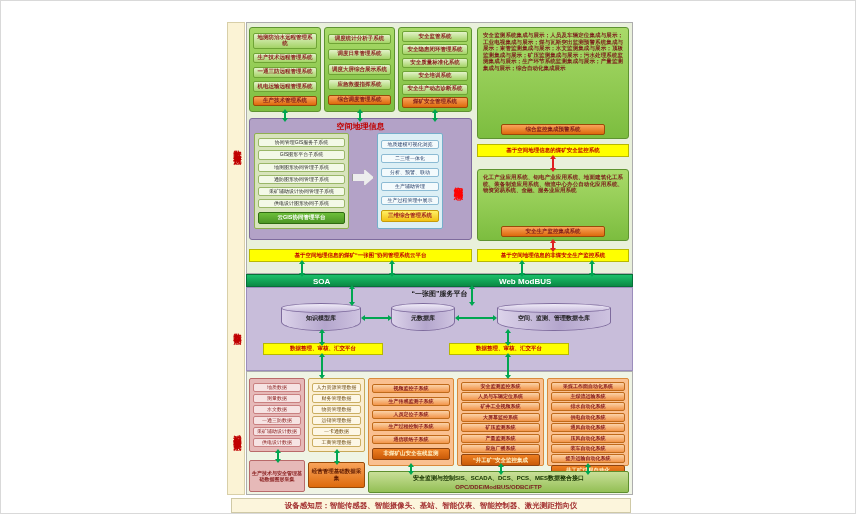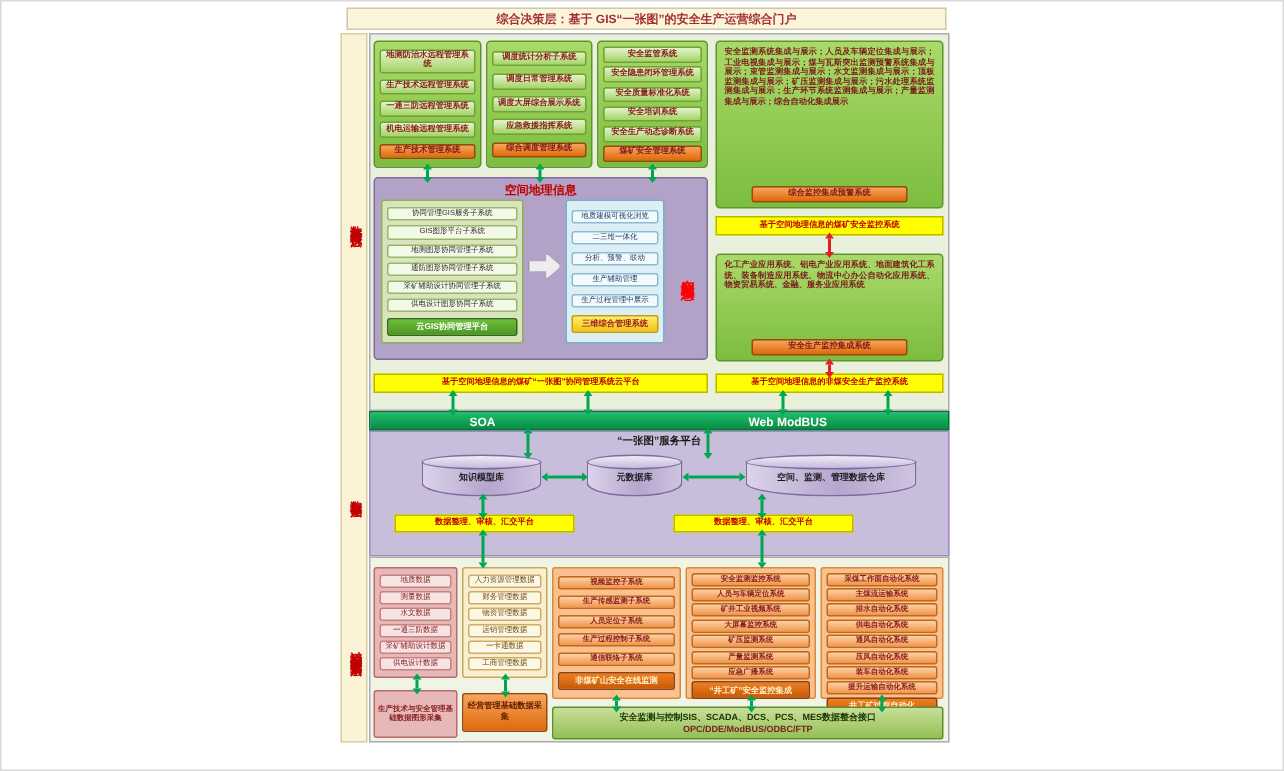--- a/index.html
+++ b/index.html
@@ -90,21 +90,20 @@
   .ha::before { content:""; position:absolute; left:-4px; top:-2px; border-top:3px solid transparent; border-bottom:3px solid transparent; border-right:4px solid #00A651; }
   .ha::after  { content:""; position:absolute; right:-4px; top:-2px; border-top:3px solid transparent; border-bottom:3px solid transparent; border-left:4px solid #00A651; }
   .blockarrow { position:absolute; background:#EDEDED; box-shadow:0 0 0 1px #9a9a9a inset;
                 clip-path:polygon(0 30%,55% 30%,55% 0,100% 50%,55% 100%,55% 70%,0 70%); }
 </style>
 </head>
 <body>
 
 <div id="stage">
 
-  <div class="abs banner" style="left:230px;top:4px;width:400px;height:15px;">综合决策层：基于 GIS“一张图”的安全生产运营综合门户</div>
 
   <div class="abs band1" style="left:245px;top:21px;width:387px;height:252px;"></div>
   <div class="abs band2" style="left:245px;top:286px;width:387px;height:84px;"></div>
   <div class="abs band3" style="left:245px;top:370px;width:387px;height:124px;"></div>
 
   <div class="abs stripfill" style="left:226px;top:21px;width:18px;height:473px;"></div>
   <div class="abs vlabel" style="left:226px;top:22px;width:18px;height:250px;">数据整合与执行层</div>
   <div class="abs vlabel" style="left:226px;top:287px;width:18px;height:82px;">数据存储层</div>
   <div class="abs vlabel" style="left:226px;top:371px;width:18px;height:122px;">过程控制与数据采集层</div>
 
@@ -248,20 +247,21 @@
     <div class="tn-item">装车自动化系统</div>
     <div class="tn-item">提升运输自动化系统</div>
     <div class="tnbtn">井工矿过程自动化</div>
   </div>
 
   <div class="abs ifacebar" style="left:367px;top:470px;width:261px;height:22px;">
     <div class="ifl1">安全监测与控制SIS、SCADA、DCS、PCS、MES数据整合接口</div>
     <div class="ifl2">OPC/DDE/ModBUS/ODBC/FTP</div>
   </div>
 
+  <div class="abs banner" style="left:230px;top:497px;width:400px;height:15px;font-size:7.5px;">设备感知层：智能传感器、智能摄像头、基站、智能仪表、智能控制器、激光测距指向仪</div>
 
   <div class="va" style="left:283px;top:112px;height:5px;"></div>
   <div class="va" style="left:358px;top:112px;height:5px;"></div>
   <div class="va" style="left:433px;top:112px;height:5px;"></div>
   <div class="va red" style="left:551px;top:158px;height:9px;"></div>
   <div class="va red" style="left:551px;top:242px;height:5px;"></div>
 
   <div class="va" style="left:300px;top:263px;height:9px;"></div>
   <div class="va" style="left:390px;top:263px;height:9px;"></div>
   <div class="va" style="left:520px;top:263px;height:9px;"></div>

